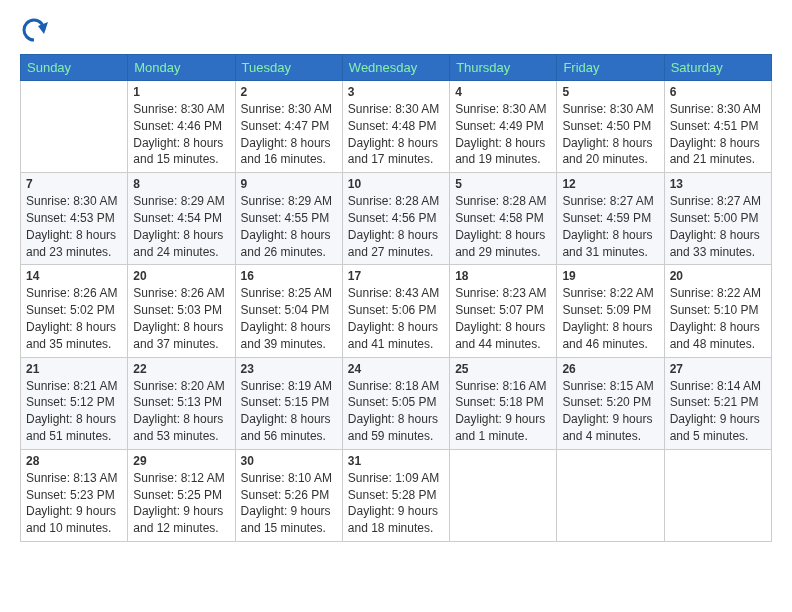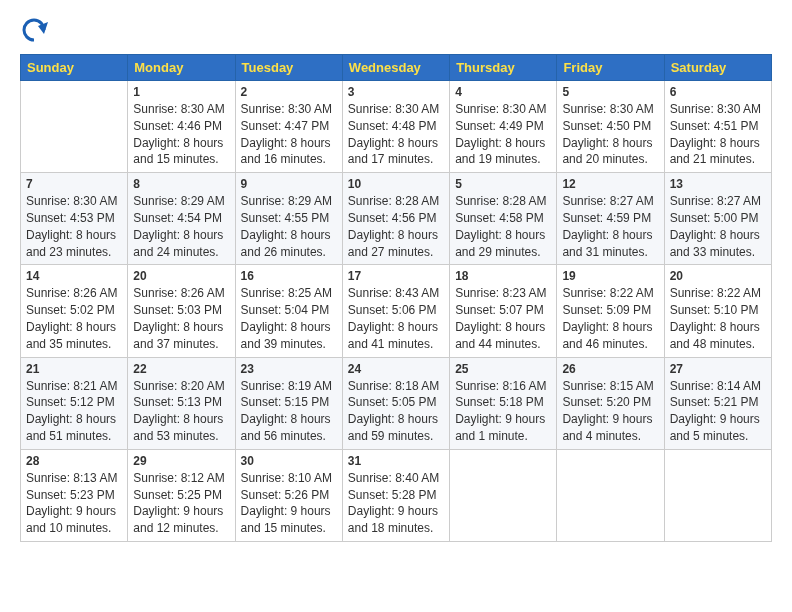--- a/index.html
+++ b/index.html
@@ -57,23 +57,23 @@
       font-size: 15px;
       color: #444;
     }
     .calendar {
       width: 100%;
       border-collapse: collapse;
       border: 1px solid #ccc;
     }
     .calendar th {
       background-color: #2e6fc4;
-      color: #fde047;
+      color: #86efac;
       font-size: 13px;
-      font-weight: bold;
+      font-weight: normal;
       text-align: left;
       padding: 5px 6px;
       border: 1px solid #2563aa;
     }
     .calendar td {
       width: 14.28%;
       vertical-align: top;
       padding: 4px 5px;
       border: 1px solid #ccc;
       font-size: 10.5px;
@@ -383,21 +383,21 @@
             <span class="day-number">30</span>
         <div class="day-info">
           <span>Sunrise: 8:10 AM</span><br>
           <span>Sunset: 5:26 PM</span><br>
           <span>Daylight: 9 hours and 15 minutes.</span>
         </div>
           </td>
           <td>
             <span class="day-number">31</span>
         <div class="day-info">
-          <span>Sunrise: 8:40 AM</span><br>
+          <span>Sunrise: 1:09 AM</span><br>
           <span>Sunset: 5:28 PM</span><br>
           <span>Daylight: 9 hours and 18 minutes.</span>
         </div>
           </td>
           <td class="empty-cell"></td>
           <td class="empty-cell"></td>
           <td class="empty-cell"></td>
         </tr>
       </tbody>
   </table>

